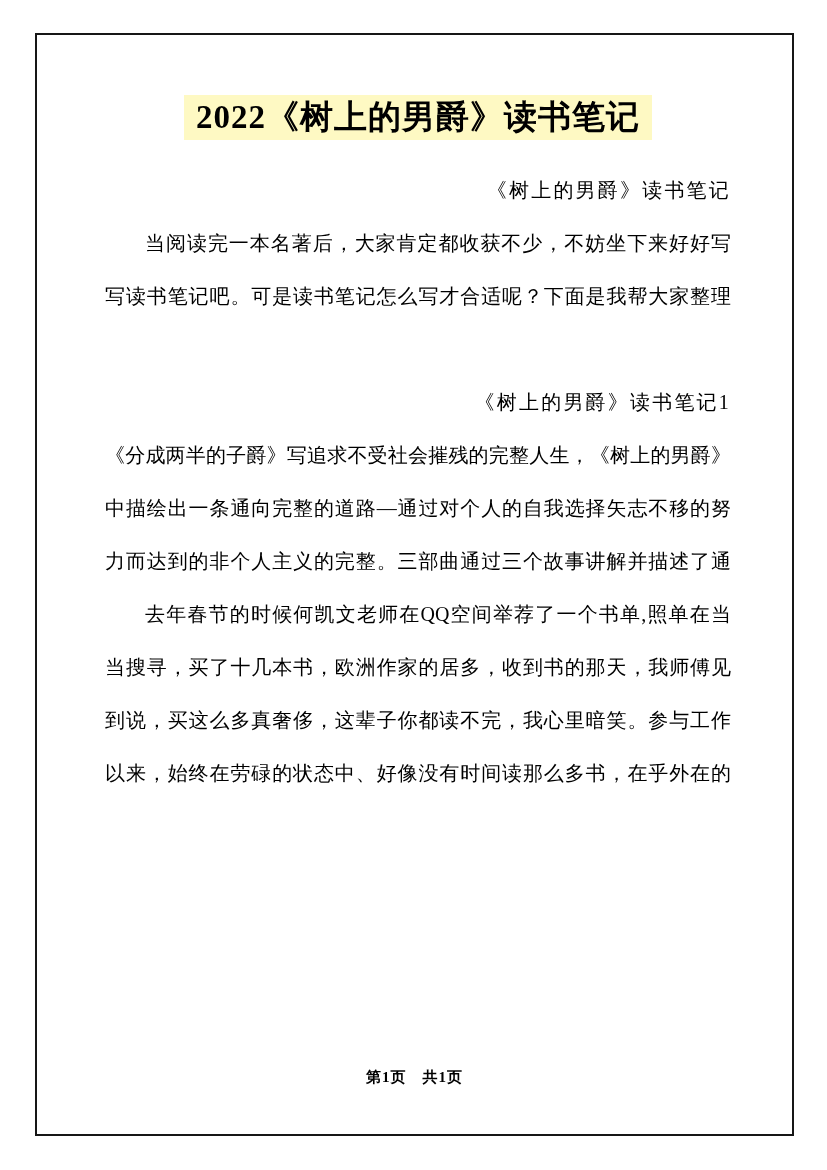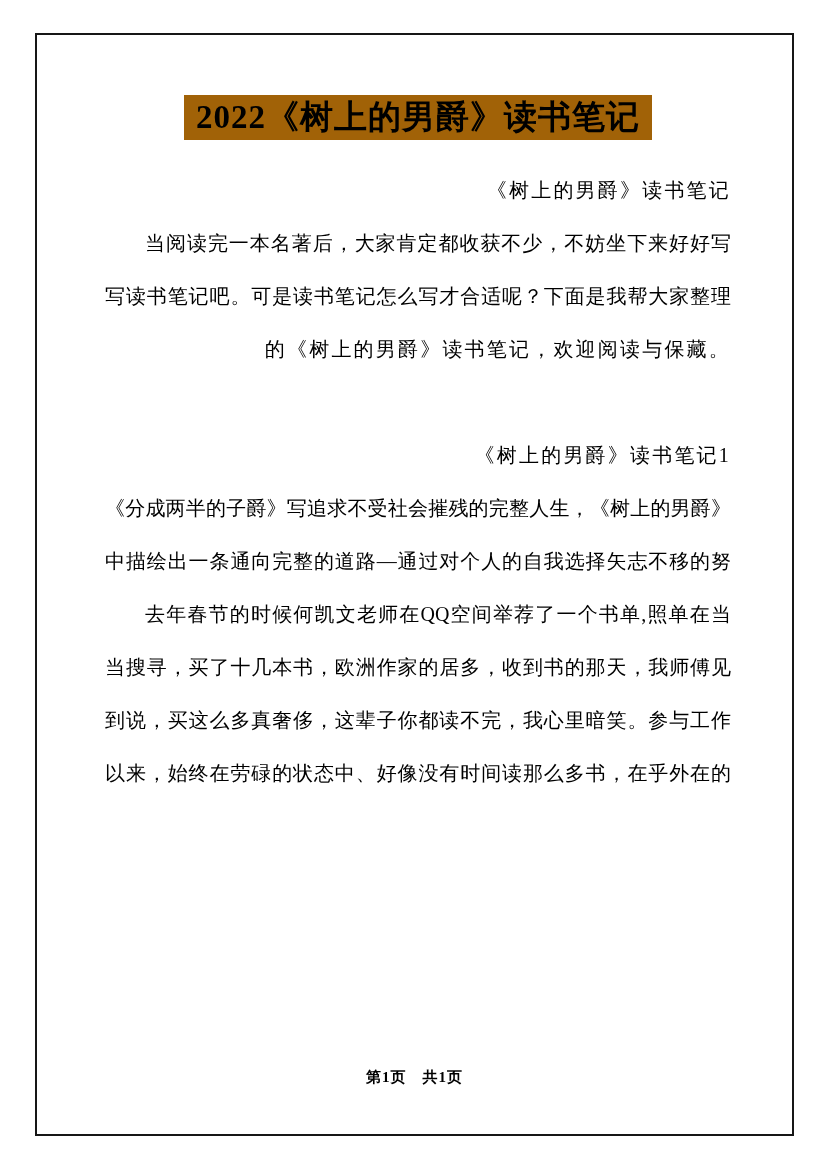--- a/index.html
+++ b/index.html
@@ -28,21 +28,21 @@
   .title-row {
     position: absolute;
     left: 105px;
     top: 95px;
     width: 626px;
     text-align: center;
     z-index: 2;
   }
   .title-highlight {
     display: inline-block;
-    background: #a16207;
+    background: #fef9c3;
     font-size: 33px;
     font-weight: bold;
     letter-spacing: 1px;
     line-height: 45px;
     padding: 0 12px;
     white-space: nowrap;
   }
   .text-block {
     position: absolute;
     left: 105px;
@@ -88,24 +88,24 @@
 <div class="page-frame"></div>
 
 <div class="title-row">
   <span class="title-highlight">2022《树上的男爵》读书笔记</span>
 </div>
 
 <div class="text-block">
     <div class="line left">《树上的男爵》读书笔记</div>
     <div class="line full-indent">当阅读完一本名著后，大家肯定都收获不少，不妨坐下来好好写</div>
     <div class="line full">写读书笔记吧。可是读书笔记怎么写才合适呢？下面是我帮大家整理</div>
-    <div class="line left">的《树上的男爵》读书笔记，欢迎阅读与保藏。</div>
     <div class="line blank"></div>
     <div class="line left">《树上的男爵》读书笔记1</div>
     <div class="line full">《分成两半的子爵》写追求不受社会摧残的完整人生，《树上的男爵》</div>
     <div class="line full">中描绘出一条通向完整的道路—通过对个人的自我选择矢志不移的努</div>
+    <div class="line full">力而达到的非个人主义的完整。三部曲通过三个故事讲解并描述了通</div>
     <div class="line full-indent">去年春节的时候何凯文老师在QQ空间举荐了一个书单,照单在当</div>
     <div class="line full">当搜寻，买了十几本书，欧洲作家的居多，收到书的那天，我师傅见</div>
     <div class="line full">到说，买这么多真奢侈，这辈子你都读不完，我心里暗笑。参与工作</div>
     <div class="line full">以来，始终在劳碌的状态中、好像没有时间读那么多书，在乎外在的</div>
   </div>
 
 <div class="page-footer">第1页　共1页</div>
 
 </body></html>

